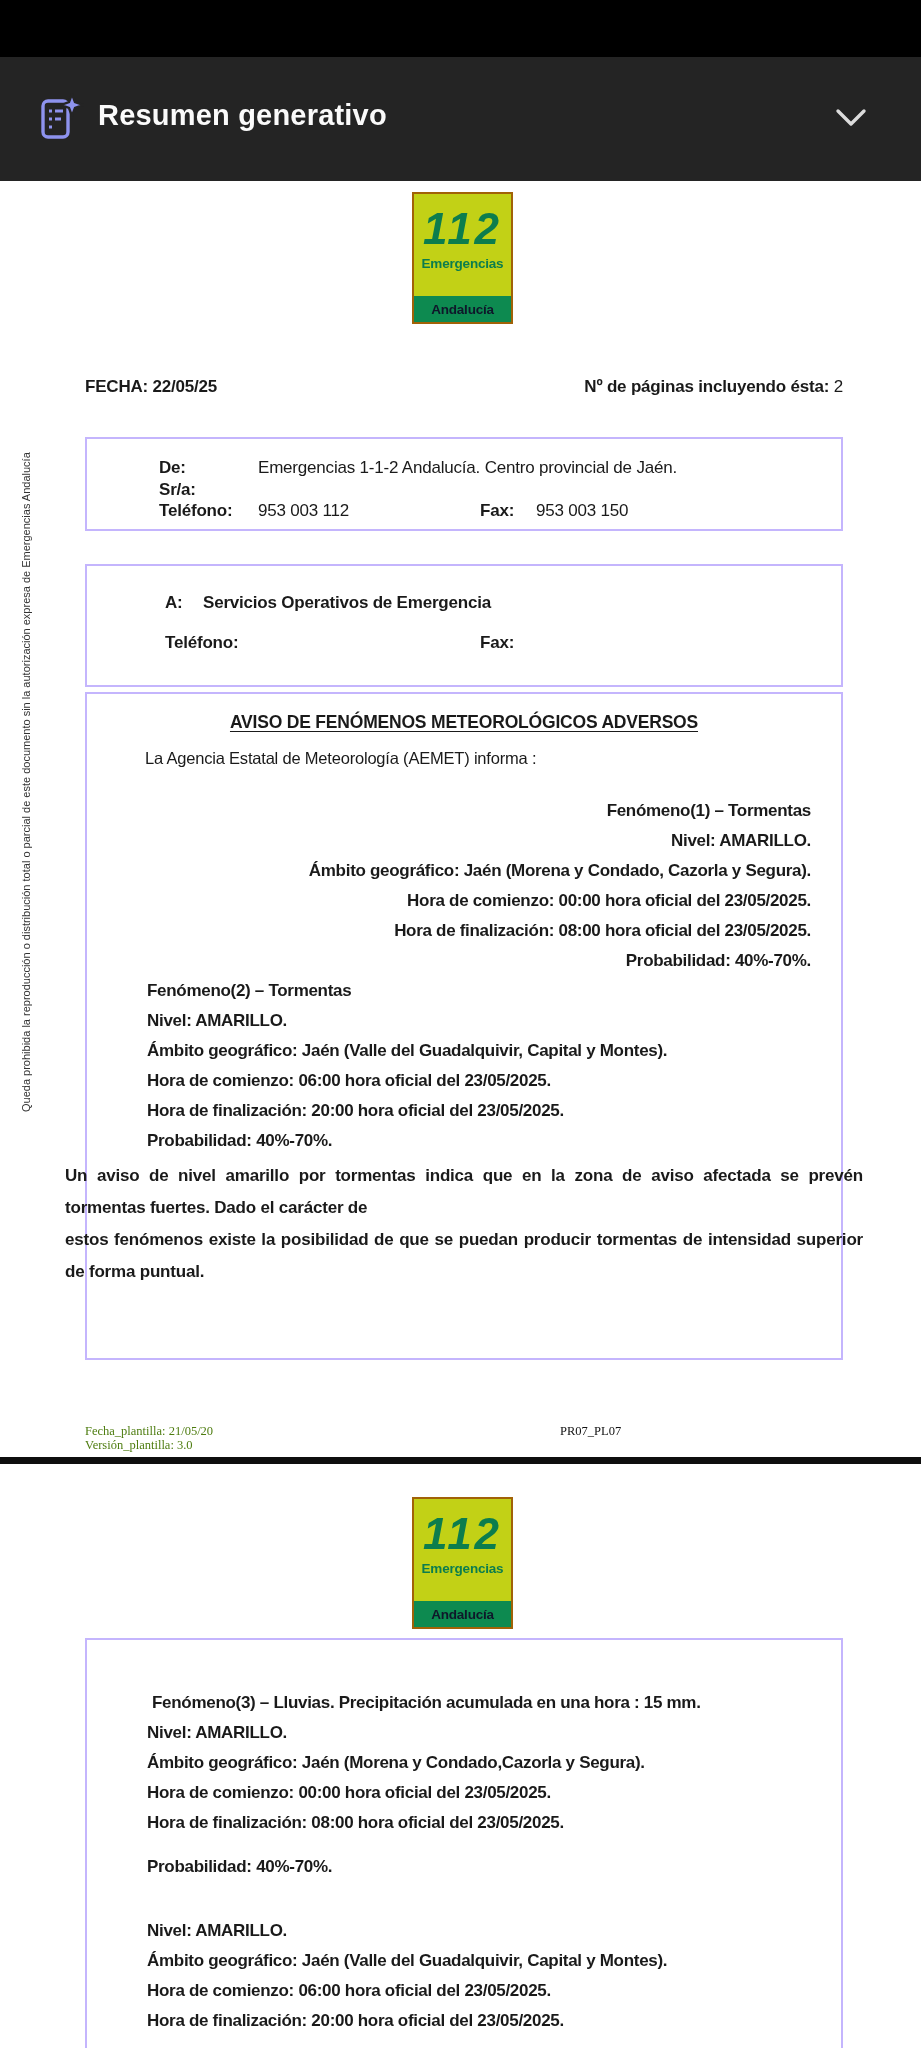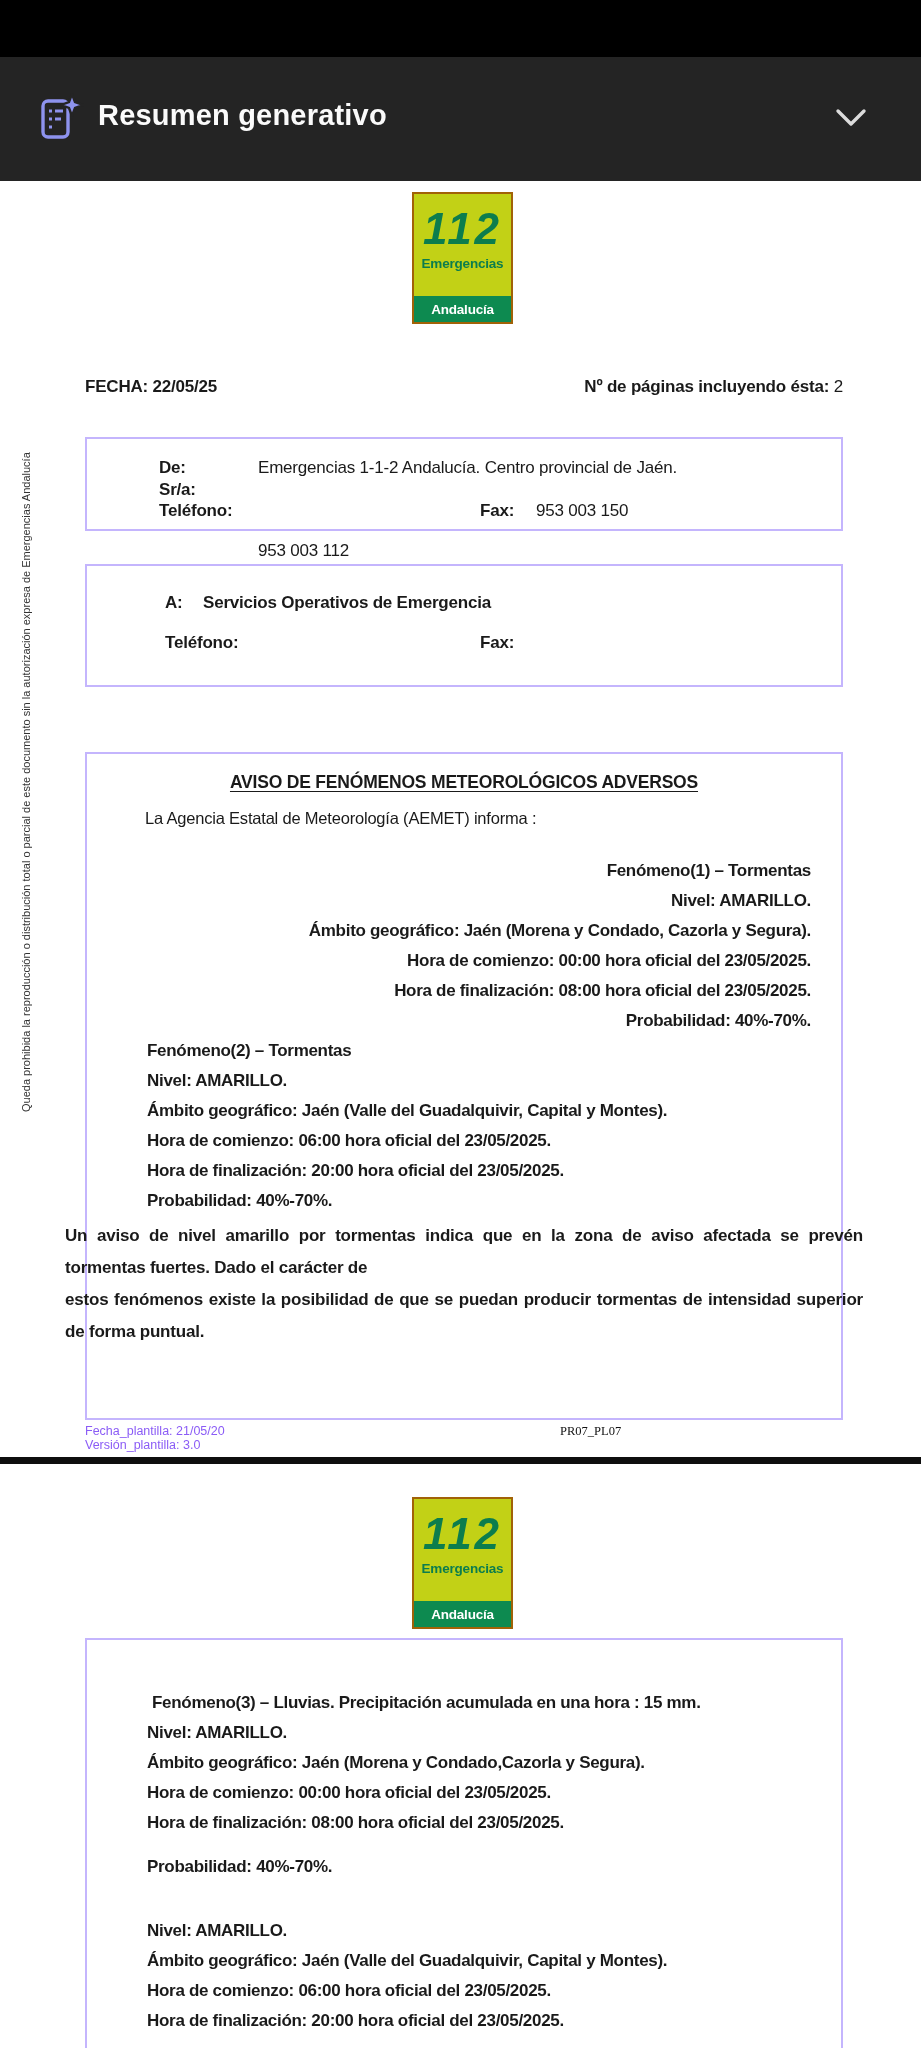--- a/index.html
+++ b/index.html
@@ -18,39 +18,39 @@
              transform:rotate(-90deg);transform-origin:0 0;
              font-size:11px;color:#333;letter-spacing:0px;white-space:nowrap;}
 
   
   .logo{position:absolute;width:97px;border:2px solid #a16207;background:#c2d116;}
   .logo-1{left:412px;top:192px;}
   .logo-2{left:412px;top:1497px;}
   .logo-top{height:92px;text-align:center;}
   .logo-num{font-style:italic;font-weight:bold;font-size:44px;line-height:50px;color:#0c7d4d;letter-spacing:3px;margin-top:10px;}
   .logo-sub{font-weight:bold;font-size:13.5px;color:#0c7d4d;letter-spacing:-0.2px;margin-top:2px;}
-  .logo-band{height:26px;background:#0d8a50;color:#ffffff;font-weight:bold;font-size:13.5px;
+  .logo-band{height:26px;background:#0d8a50;color:#0f172a;font-weight:bold;font-size:13.5px;
              display:flex;align-items:center;justify-content:center;letter-spacing:-0.2px;}
 
   
   .b{font-weight:bold;}
   .doc-17{font-size:17px;letter-spacing:-0.2px;}
   .fecha-row{position:absolute;left:85px;top:377px;width:758px;display:flex;justify-content:space-between;}
 
   .box{position:absolute;left:85px;width:754px;border:2px solid #c4b5fd;background:#fff;}
   .from-box{top:437px;height:90px;}
   .to-box{top:564px;height:119px;}
-  .aviso-box{top:752px;height:664px;}
+  .aviso-box{top:692px;height:664px;}
   .page2-box{top:1638px;height:600px;}
 
   .fm-rows{padding:18px 0 0 72px;font-size:17px;letter-spacing:-0.2px;}
   .fm-row{display:flex;line-height:21.5px;}
   .fm-label{width:99px;font-weight:bold;flex:0 0 auto;}
   .fm-val{flex:0 0 auto;}
-  .fm-telval{width:222px;flex:0 0 auto;margin-top:40px;}
+  .fm-telval{width:222px;flex:0 0 auto;}
   .fm-faxlabel{width:56px;font-weight:bold;flex:0 0 auto;}
 
   .to-rows{padding:26px 0 0 78px;font-size:17px;letter-spacing:-0.2px;}
   .to-row1{display:flex;line-height:22px;}
   .to-alabel{width:38px;font-weight:bold;}
   .to-row2{display:flex;line-height:22px;margin-top:18px;}
   .to-tellabel{width:315px;font-weight:bold;}
 
   .aviso-title{margin-top:18px;text-align:center;font-weight:bold;font-size:17.5px;letter-spacing:-0.2px;
                text-decoration:underline;text-underline-offset:3px;}
@@ -58,22 +58,22 @@
   .fen-block{margin-left:60px;margin-right:30px;font-weight:bold;font-size:17px;line-height:30px;letter-spacing:-0.3px;}
   .fen-first{margin-top:28px;text-align:right;}
   .note{margin:4px -22px 0 -22px;font-weight:bold;font-size:17px;line-height:32px;
         text-align:justify;letter-spacing:-0.2px;}
 
   .gap-top{margin-top:14px;}
   .fen4-block{margin-top:34px;}
   .p2-first{margin-top:48px;}
   .indent{padding-left:5px;}
 
-  .doc-footer{position:absolute;left:85px;top:1424px;font-family:Liberation Sans, sans-serif;
-              font-size:12.5px;line-height:14px;color:#8b5cf6;}
+  .doc-footer{position:absolute;left:85px;top:1424px;font-family:Liberation Serif, serif;
+              font-size:12.5px;line-height:14px;color:#4d7c0f;}
   .doc-code{position:absolute;left:560px;top:1424px;font-family:"Liberation Serif", serif;
             font-size:12.5px;color:#111;}
   .page-sep{position:absolute;left:0;top:1457px;width:921px;height:7px;background:#0e0e0e;}
 </style>
 </head>
 <body>
 
 <div class="screen">
 
   <div class="status-strip"></div>

